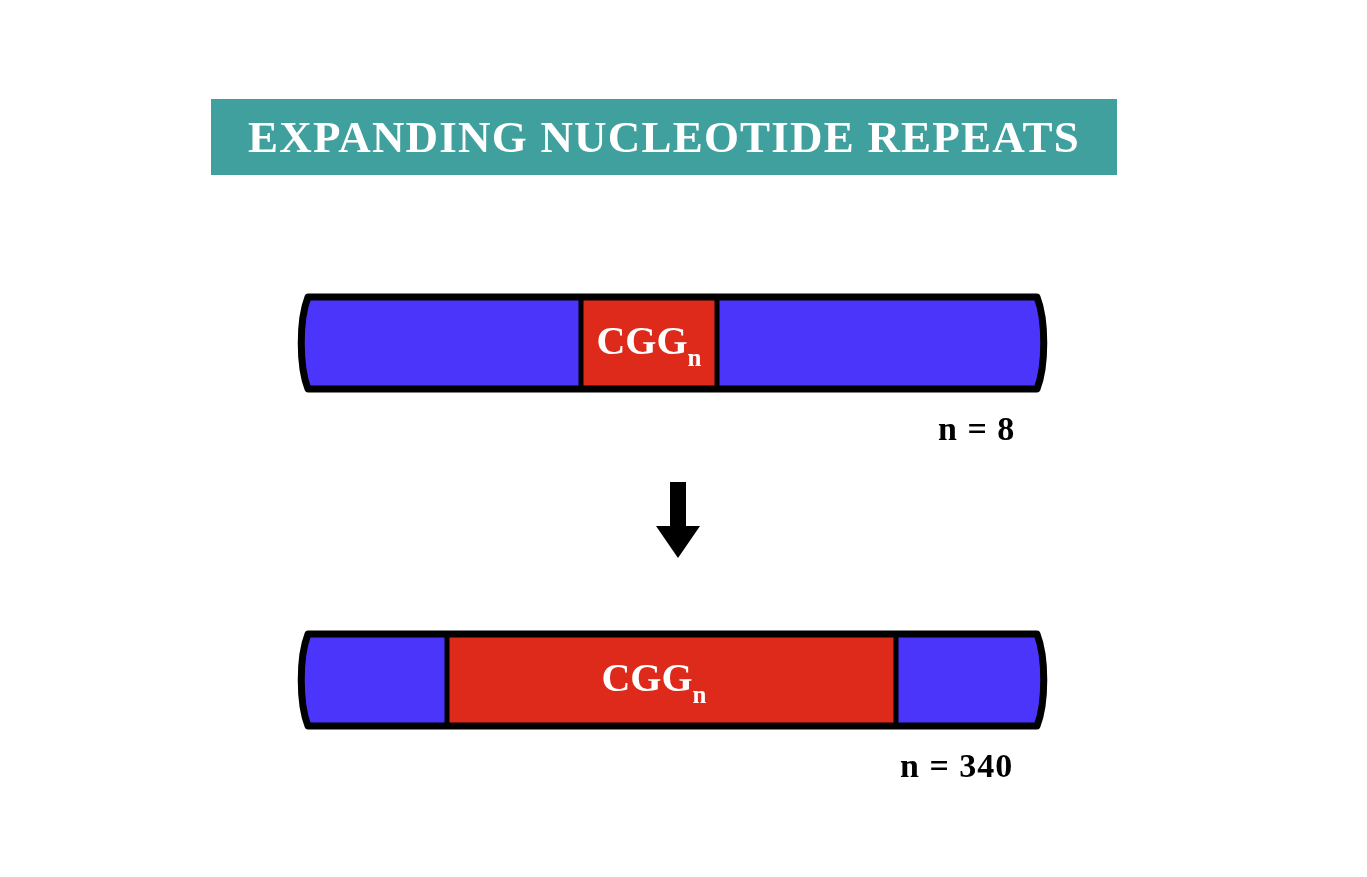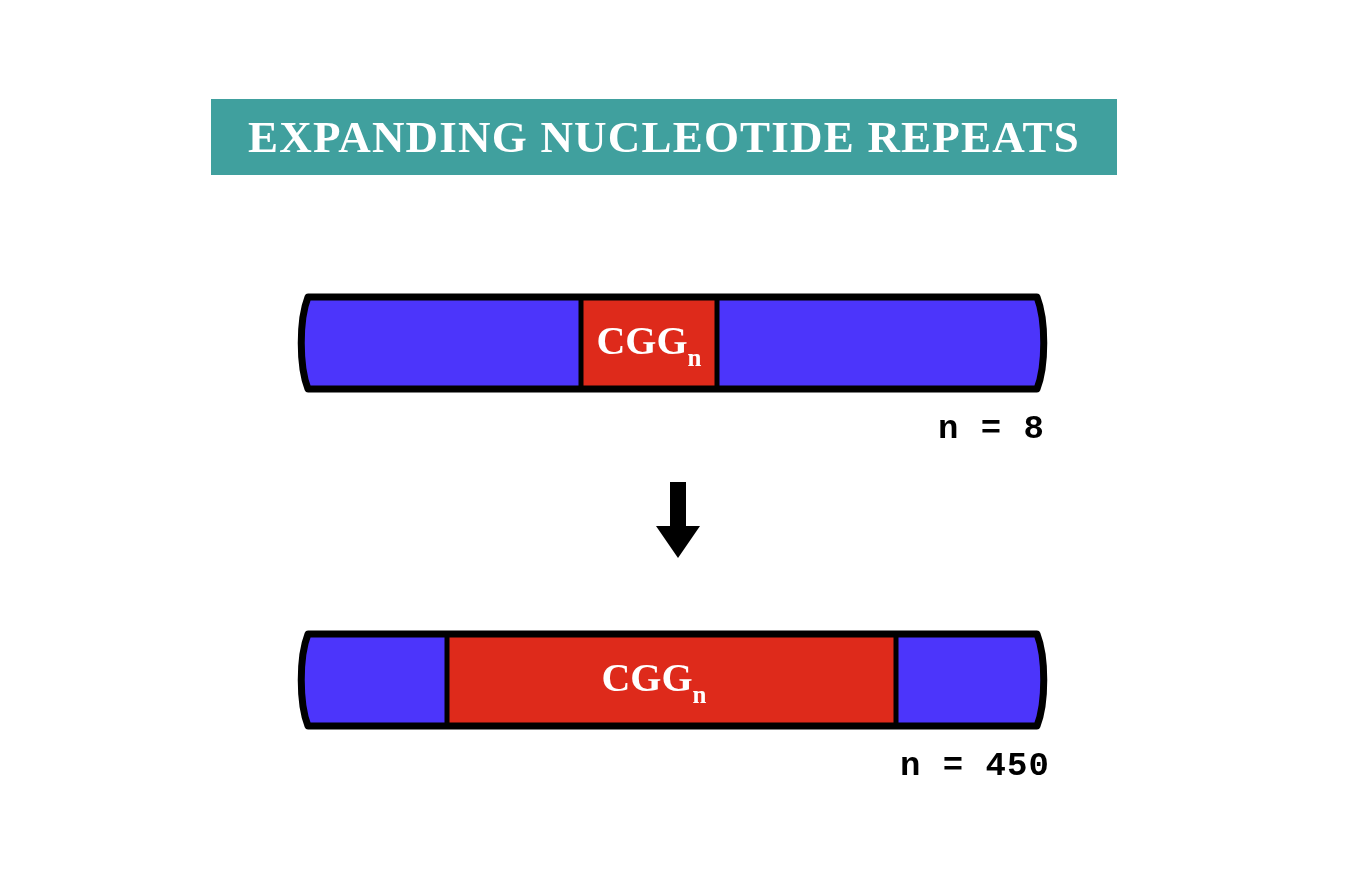--- a/index.html
+++ b/index.html
@@ -54,21 +54,21 @@
     font-family: "Liberation Serif", "DejaVu Serif", serif;
     font-weight: bold;
   }
   .seg-label .main { font-size: 40px; }
   .seg-label .sub  { font-size: 25px; }
 
   
   .n-label {
     position: absolute;
     color: #000000;
-    font-family: Liberation Mono, monospace;
+    font-family: Liberation Serif, serif;
     font-weight: bold;
     font-size: 34px;
     letter-spacing: 1px;
     white-space: nowrap;
   }
   #n-label-top    { left: 938px; top: 410px; }
   #n-label-bottom { left: 900px; top: 747px; }
 
   
   #transition-arrow {
@@ -146,13 +146,13 @@
              L 743 5
              C 752 28, 752 74, 743 97
              L 14 97
              C 5 74, 5 28, 14 5 Z" fill="none" stroke="#000000" stroke-width="7" stroke-linejoin="round"></path>
     <text class="seg-label" x="360" y="62" text-anchor="middle">
       <tspan class="main">CGG</tspan><tspan class="sub" dy="12">n</tspan>
     </text>
   </svg>
 </div>
 
-<div class="n-label" id="n-label-bottom">n = 450</div>
+<div class="n-label" id="n-label-bottom">n = 340</div>
 
 </body></html>

